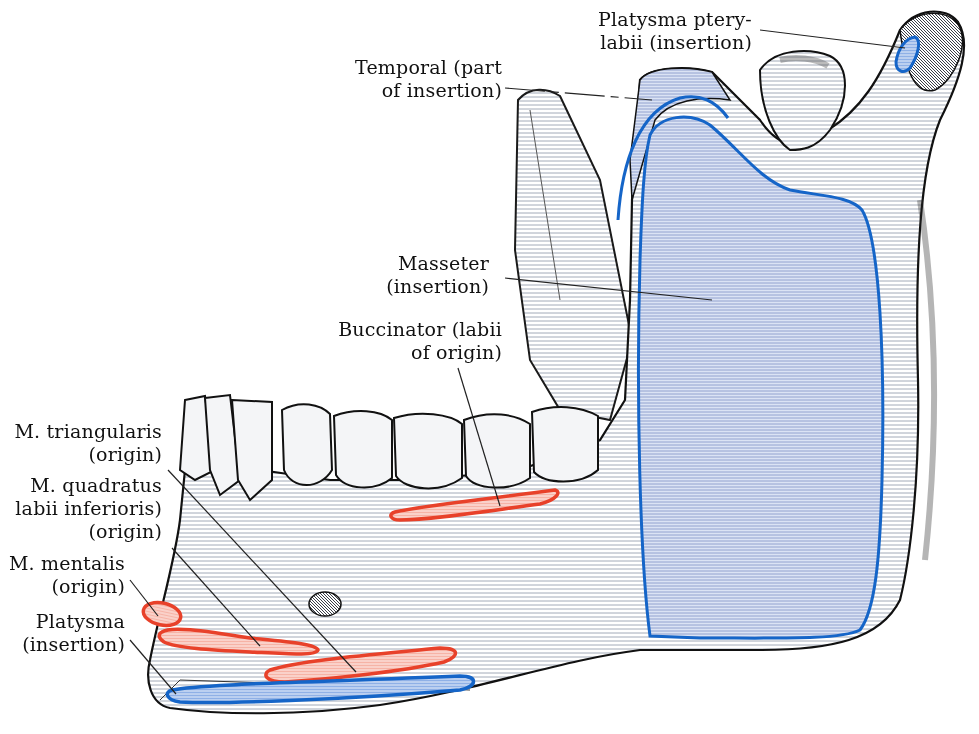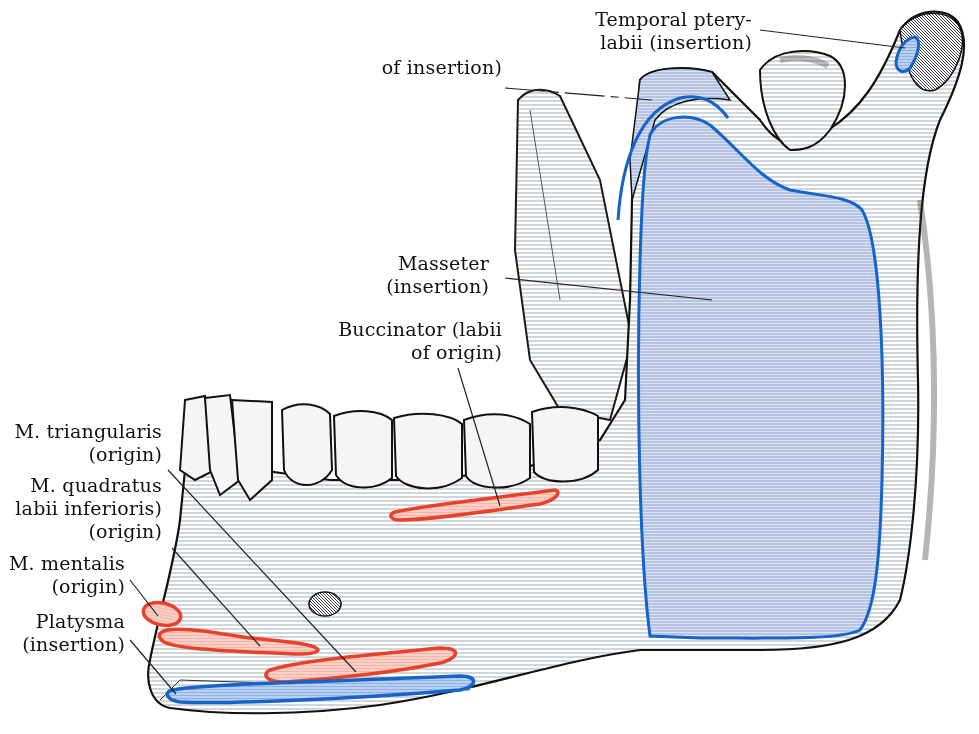--- a/index.html
+++ b/index.html
@@ -111,25 +111,26 @@
       <line x1="505" y1="278" x2="712" y2="300"></line>
       <line x1="458" y1="368" x2="500" y2="506"></line>
       <line x1="168" y1="470" x2="356" y2="672"></line>
       <line x1="172" y1="548" x2="260" y2="646"></line>
       <line x1="130" y1="580" x2="158" y2="616"></line>
       <line x1="130" y1="640" x2="176" y2="694"></line>
     </g>
   </svg>
 
   <div class="label r" style="left:566px; top:8px; width:186px;">
-    <span>Temporal ptery-</span>
+    <span>Platysma ptery-</span>
     <span>labii (insertion)</span>
   </div>
 
   <div class="label r" style="left:310px; top:56px; width:192px;">
+    <span>Temporal (part</span>
     <span>of insertion)</span>
   </div>
 
   <div class="label r" style="left:327px; top:252px; width:162px;">
     <span>Masseter</span>
     <span>(insertion)</span>
   </div>
 
   <div class="label r" style="left:300px; top:318px; width:202px;">
     <span>Buccinator (labii</span>

